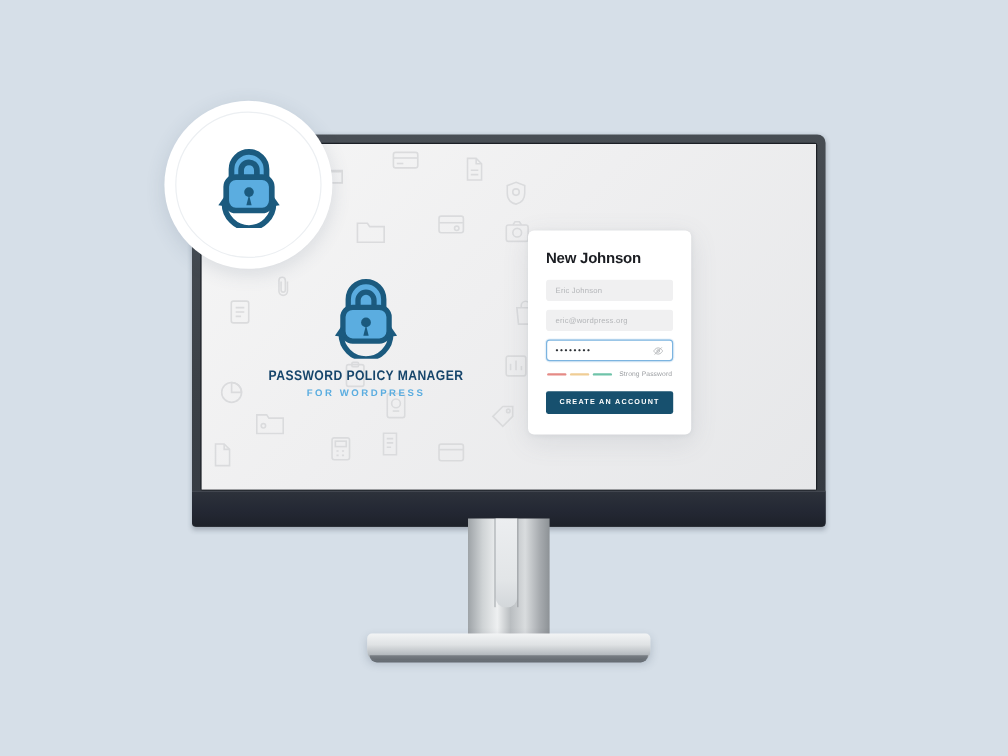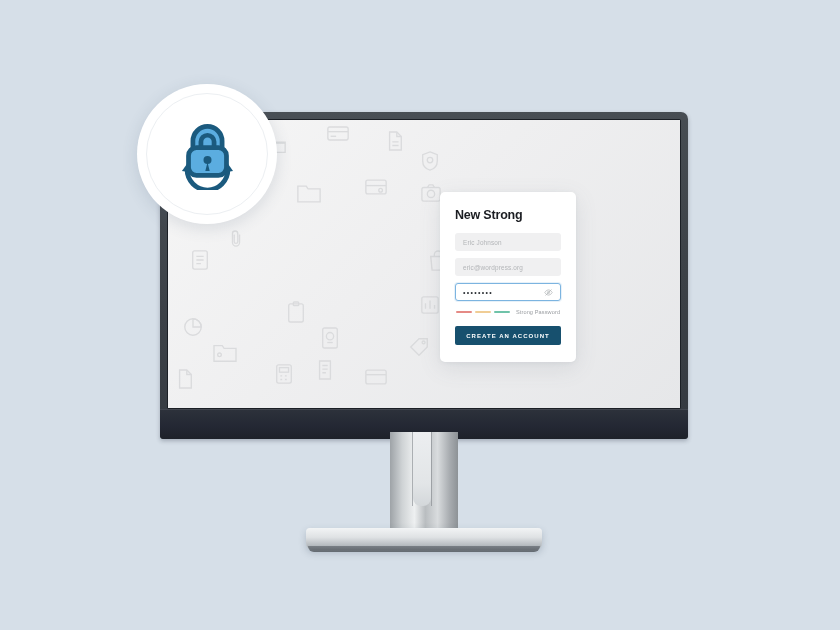--- a/index.html
+++ b/index.html
@@ -367,23 +367,37 @@
       <svg class="pat" style="left:8px;top:248px;" width="18" height="22" viewBox="0 0 20 24">
           <path d="M4 2h8l5 5v15H4z"></path>
           <path d="M12 2v5h5"></path>
         </svg>
       <svg class="pat" style="left:252px;top:175px;" width="20" height="20" viewBox="0 0 22 22">
           <rect x="2" y="2" width="18" height="18" rx="2"></rect>
           <path d="M6 15V9M11 15V6M16 15v-4"></path>
         </svg>
     </div>
 
+    <div id="screen-logo">
+      <svg id="screen-logo-mark" viewBox="0 0 100 100">
+        <path d="M30 44 V33 a20 20 0 0 1 40 0 V44" fill="#5bade0" stroke="#1b5a7e" stroke-width="6" stroke-linecap="round"></path>
+        <path d="M41 44 V34 a9 9 0 0 1 18 0 V44" fill="none" stroke="#1b5a7e" stroke-width="6" stroke-linecap="round"></path>
+        <rect x="24" y="42" width="52" height="38" rx="11" fill="#5bade0" stroke="#1b5a7e" stroke-width="6"></rect>
+        <circle cx="50" cy="59" r="5.5" fill="#1b5a7e"></circle>
+        <path d="M50 62 l-3 12 h6 z" fill="#1b5a7e"></path>
+        <path d="M22 58 a28 28 0 0 0 56 0" fill="none" stroke="#1b5a7e" stroke-width="6" stroke-linecap="round" transform="translate(0,14)"></path>
+        <path d="M22 64 l-7 10 l13 2 z" fill="#1b5a7e"></path>
+        <path d="M78 64 l7 10 l-13 2 z" fill="#1b5a7e"></path>
+      </svg>
+      <div id="screen-logo-title" style="color: rgb(22, 69, 107);">PASSWORD POLICY MANAGER</div>
+      <div id="screen-logo-sub" style="color: rgb(91, 173, 224);">FOR WORDPRESS</div>
+    </div>
 
     <div id="form-card">
-      <h1 id="form-title">New Strong</h1>
+      <h1 id="form-title">New Johnson</h1>
 
       <div class="field">
         <span class="field-text">Eric Johnson</span>
       </div>
 
       <div class="field">
         <span class="field-text">eric@wordpress.org</span>
       </div>
 
       <div class="field" id="field-password" style="border-color: rgb(124, 180, 224);">

